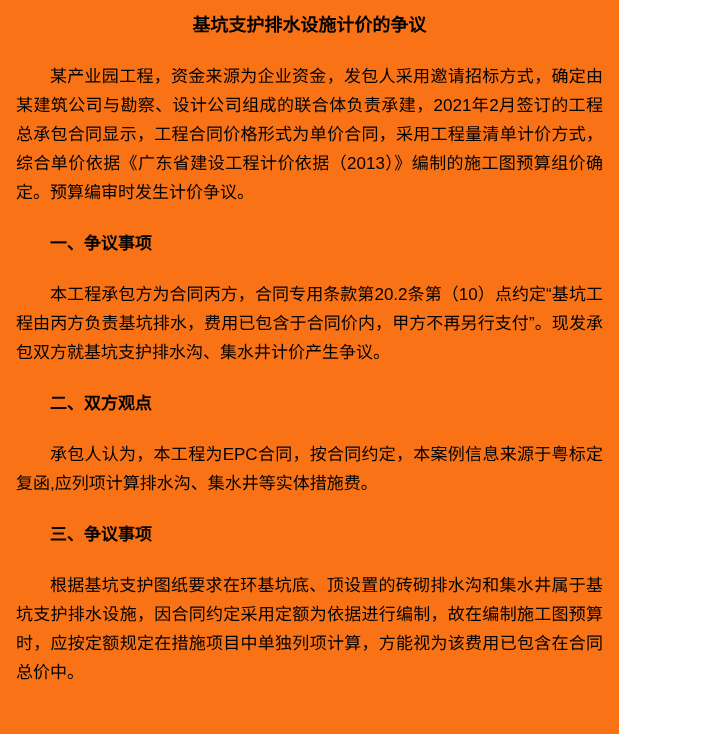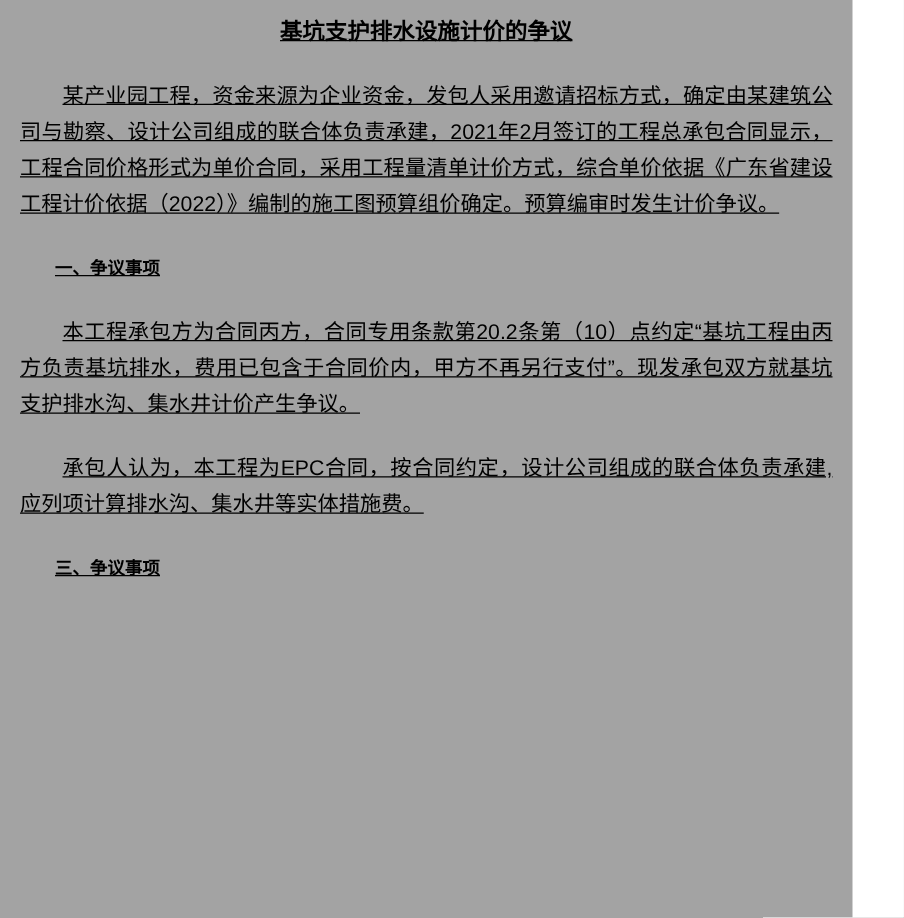--- a/index.html
+++ b/index.html
@@ -2,71 +2,72 @@
 <html lang="zh-CN"><head>
 <meta charset="utf-8">
 <style>
   html, body {
     margin: 0;
     padding: 0;
     background: #ffffff;
   }
   .doc {
     position: relative;
-    width: 682px;
+    width: 619px;
     height: 734px;
     box-sizing: border-box;
     padding: 11px 16px 0 16px;
-    background: #a3a3a3;
+    background: #f97316;
     color: #000000;
     font-family: "Liberation Sans", "DejaVu Sans", sans-serif;
     overflow: hidden;
-    text-decoration: underline;
   }
   .doc-title {
     font-size: 18px;
     font-weight: bold;
     line-height: 29px;
     text-align: center;
     margin: 0 0 22px 0;
   }
   .para {
     font-size: 17px;
     line-height: 29px;
     text-align: justify;
     text-justify: inter-ideograph;
     text-indent: 2em;
     margin: 0 0 22px 0;
     word-break: break-all;
   }
   .heading {
-    font-size: 14px;
+    font-size: 17px;
     font-weight: bold;
     line-height: 29px;
     text-indent: 2em;
     margin: 0 0 22px 0;
   }
   .footnote {
     margin-bottom: 0;
   }
 </style>
 </head>
 <body>
 
 <div class="doc">
 
   <h1 class="doc-title">基坑支护排水设施计价的争议</h1>
 
-  <p class="para">某产业园工程，资金来源为企业资金，发包人采用邀请招标方式，确定由某建筑公司与勘察、设计公司组成的联合体负责承建，2021年2月签订的工程总承包合同显示，工程合同价格形式为单价合同，采用工程量清单计价方式，综合单价依据《广东省建设工程计价依据（2022）》编制的施工图预算组价确定。预算编审时发生计价争议。</p>
+  <p class="para">某产业园工程，资金来源为企业资金，发包人采用邀请招标方式，确定由某建筑公司与勘察、设计公司组成的联合体负责承建，2021年2月签订的工程总承包合同显示，工程合同价格形式为单价合同，采用工程量清单计价方式，综合单价依据《广东省建设工程计价依据（2013）》编制的施工图预算组价确定。预算编审时发生计价争议。</p>
 
   <h2 class="heading">一、争议事项</h2>
 
   <p class="para">本工程承包方为合同丙方，合同专用条款第20.2条第（10）点约定“基坑工程由丙方负责基坑排水，费用已包含于合同价内，甲方不再另行支付”。现发承包双方就基坑支护排水沟、集水井计价产生争议。</p>
 
+  <h2 class="heading">二、双方观点</h2>
 
 
-  <p class="para">承包人认为，本工程为EPC合同，按合同约定，设计公司组成的联合体负责承建,应列项计算排水沟、集水井等实体措施费。</p>
+  <p class="para">承包人认为，本工程为EPC合同，按合同约定，本案例信息来源于粤标定复函,应列项计算排水沟、集水井等实体措施费。</p>
 
   <h2 class="heading">三、争议事项</h2>
 
+  <p class="para">根据基坑支护图纸要求在环基坑底、顶设置的砖砌排水沟和集水井属于基坑支护排水设施，因合同约定采用定额为依据进行编制，故在编制施工图预算时，应按定额规定在措施项目中单独列项计算，方能视为该费用已包含在合同总价中。</p>
 
 
 </div>
 
 </body></html>

